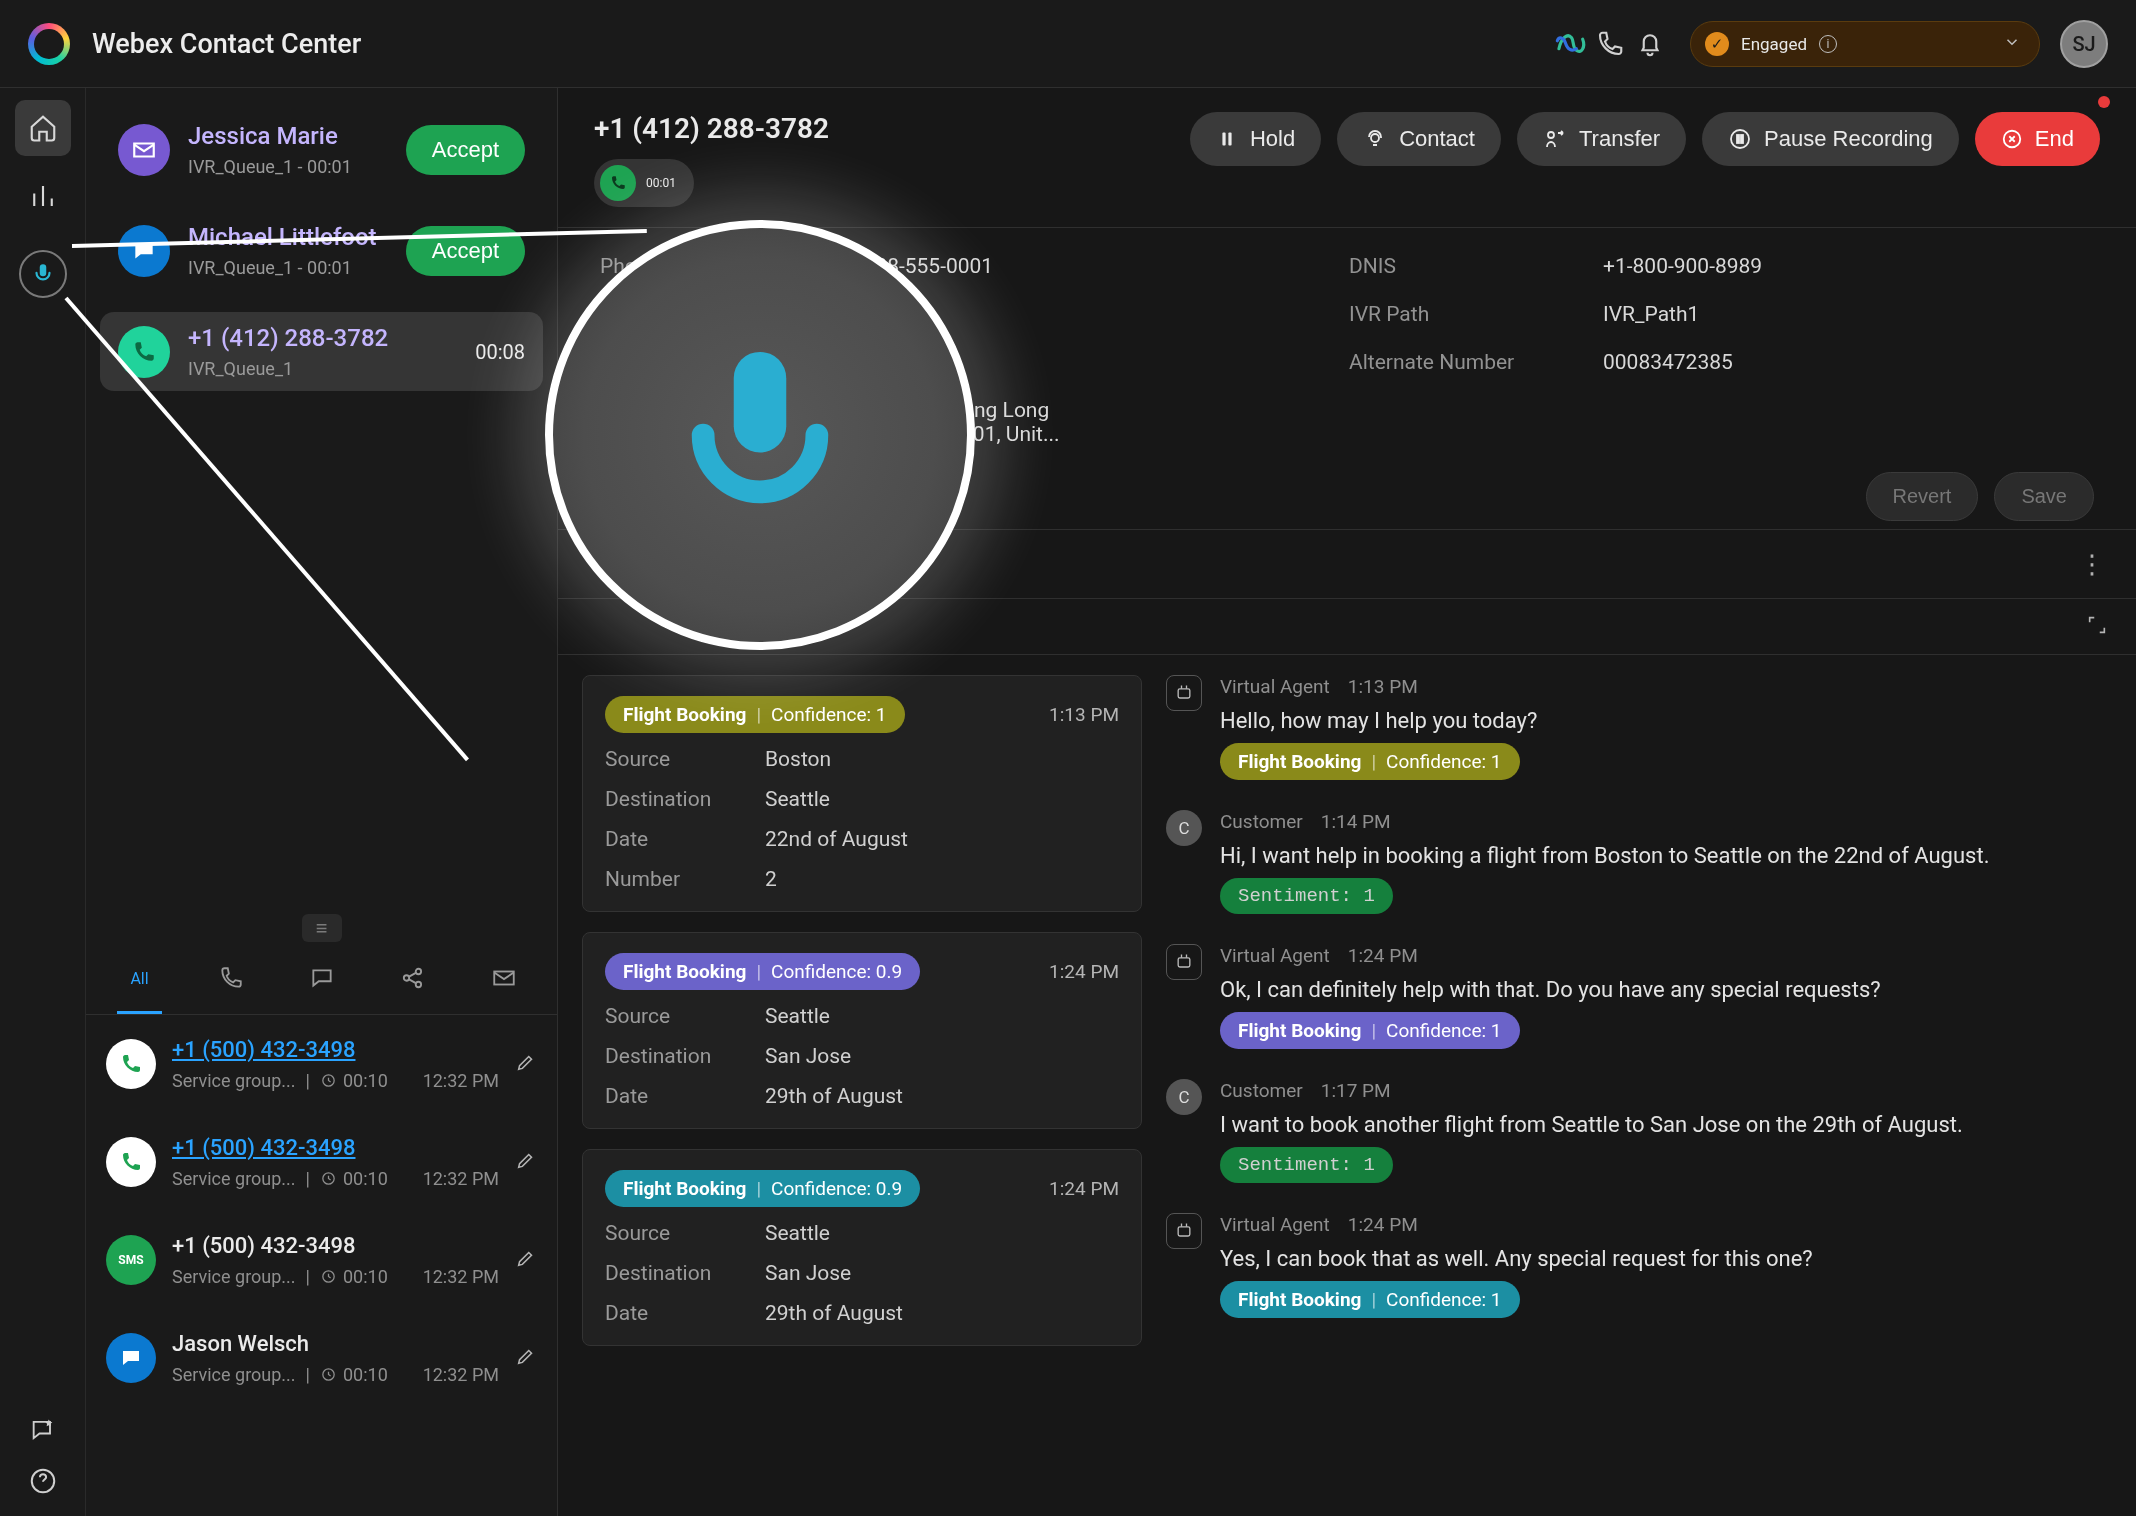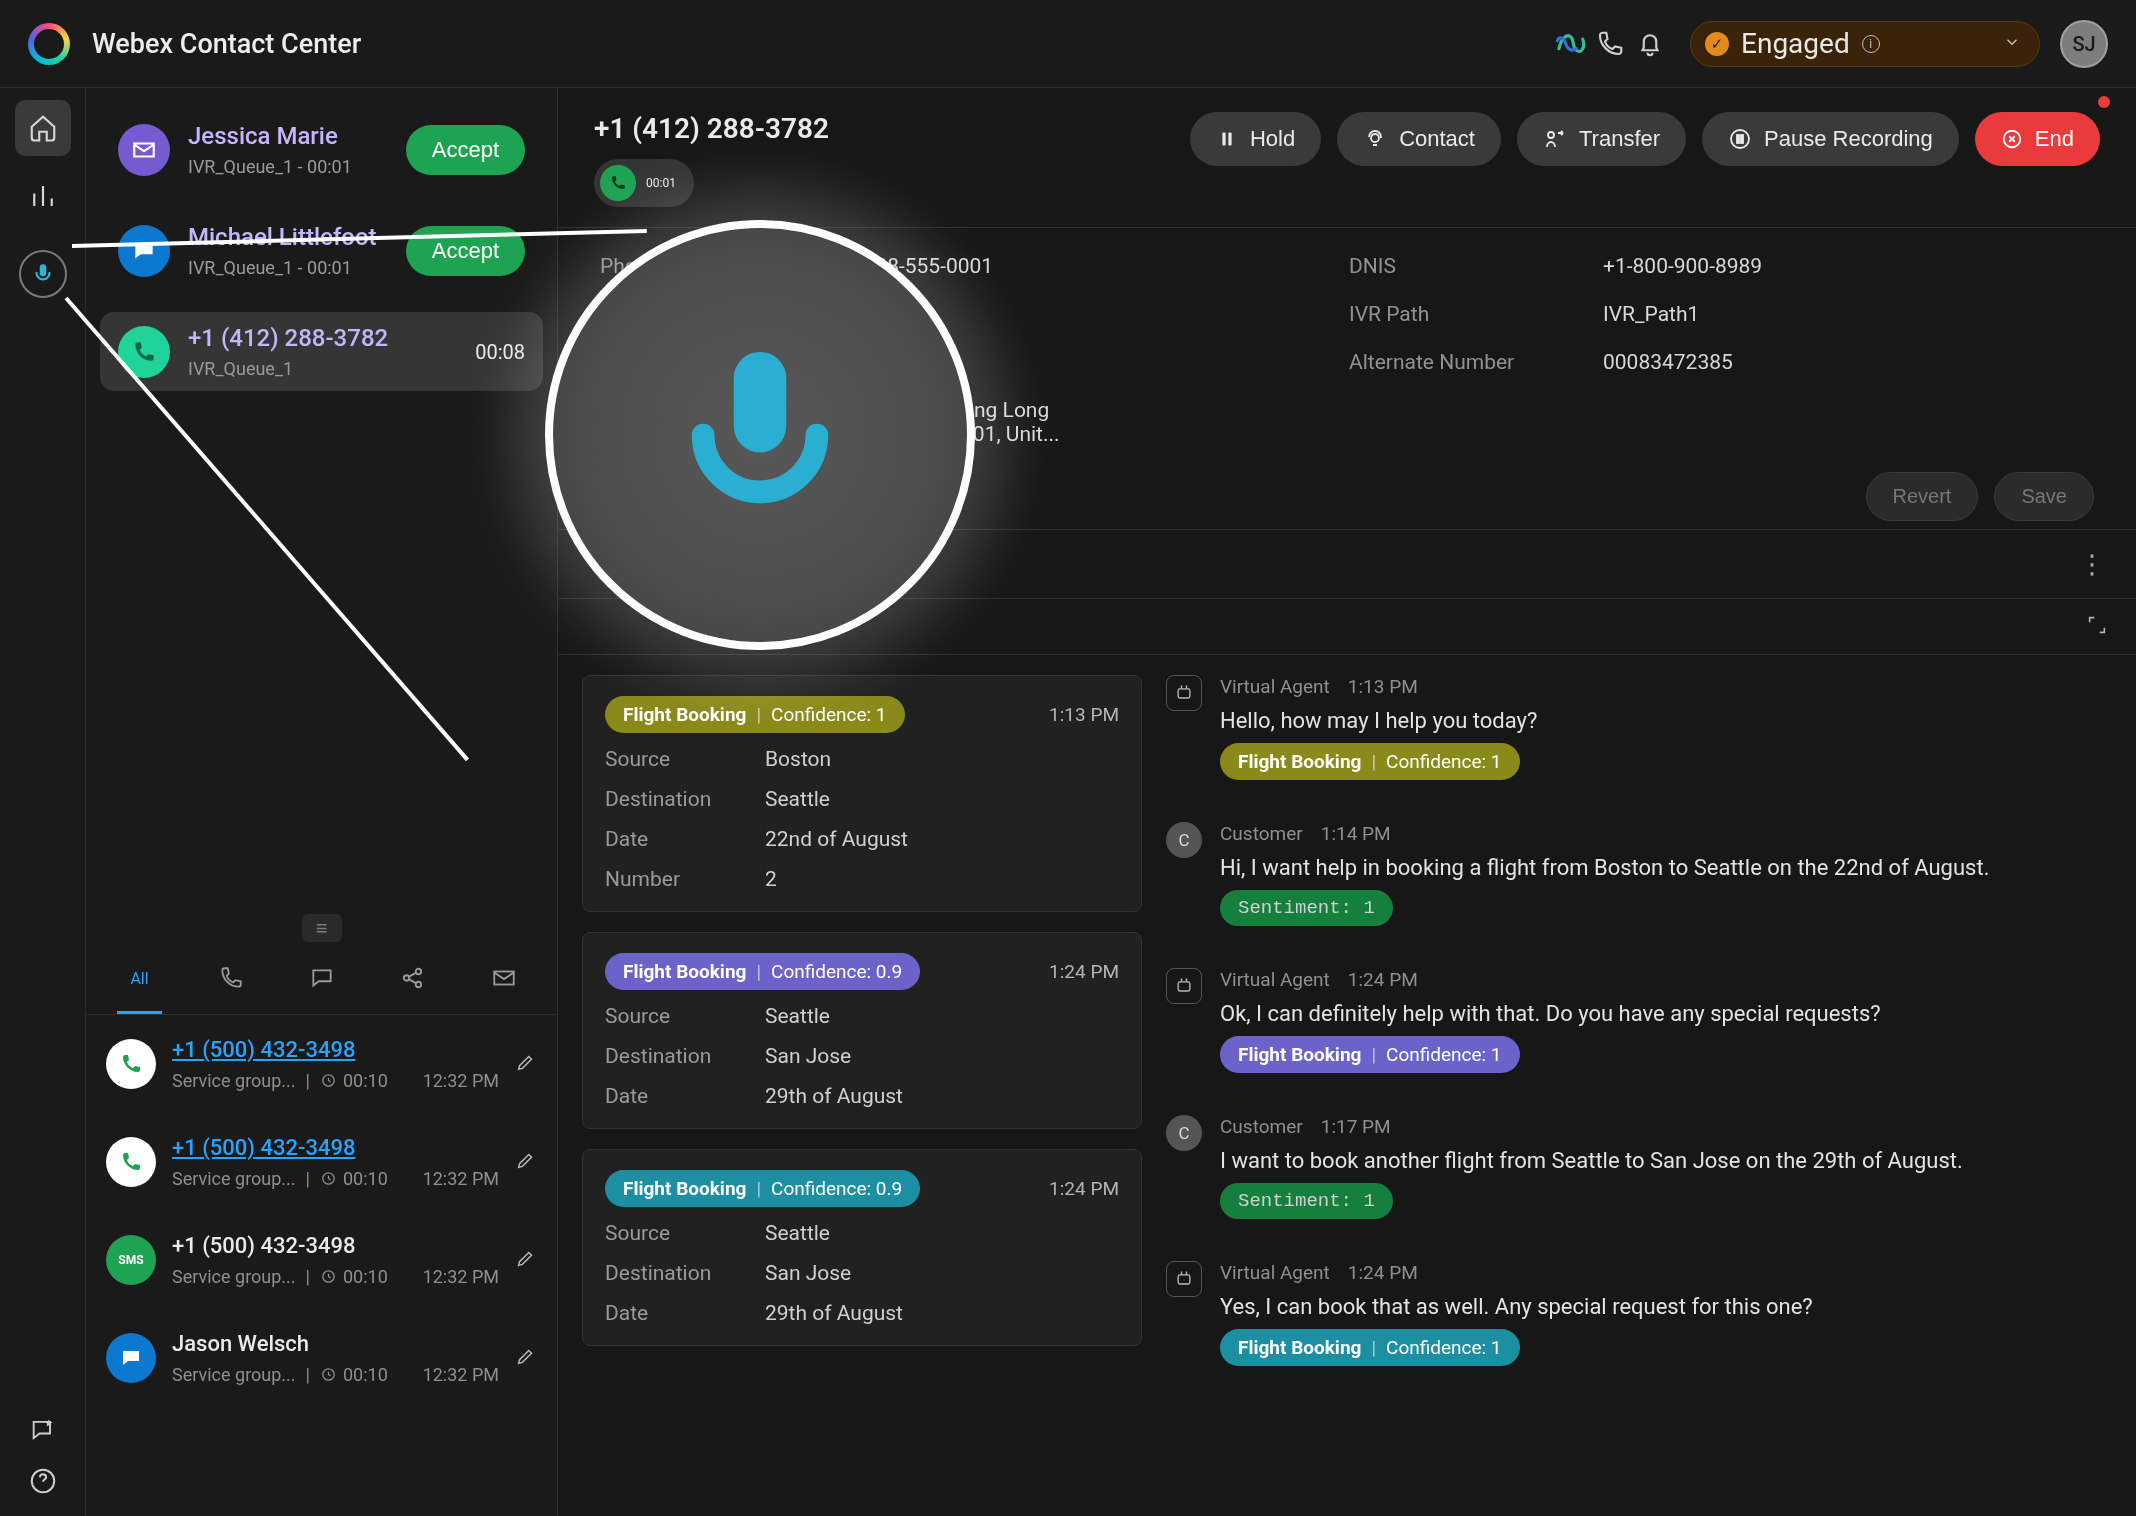--- a/index.html
+++ b/index.html
@@ -40,21 +40,21 @@
     border:1px solid #5a3b0e;
     border-radius: 30px;
     height: 46px;
     padding: 0 18px 0 14px;
     margin: 0 20px;
     min-width: 350px;
     justify-content: space-between;
   }
   .status-pill .left { display:flex; align-items:center; gap:12px;}
   .status-pill .check { width:24px; height:24px; border-radius:50%; background:#e18b1c; display:flex; align-items:center; justify-content:center; color:#1a1a1a; font-size:15px; }
-  .status-pill .lbl { color:#e8e8e8; font-size:28px;}
+  .status-pill .lbl { color:#e8e8e8; font-size:17px;}
   .status-pill .info { width:18px;height:18px;border:1.5px solid #bfbfbf;border-radius:50%; font-size:12px; display:flex;align-items:center;justify-content:center;color:#bfbfbf;}
   .status-pill .chev { color:#bfbfbf; }
   .avatar-circle{
     width:48px;height:48px;border-radius:50%;background:#7d7d7d;display:flex;
     align-items:center;justify-content:center;color:#1a1a1a;font-weight:500;font-size:20px;
     border:2px solid #a0a0a0;
   }
   
   .layout { display:flex; height: calc(1516px - 88px); }
   
@@ -136,21 +136,21 @@
   .badge{ display:inline-flex; align-items:center; border-radius:22px; padding:7px 18px; font-size:19px; gap:10px;}
   .badge .divider{ opacity:.6;}
   .badge.olive{ background:#8a8a1a; color:#fff;}
   .badge.purple{ background:#6b63c9; color:#fff;}
   .badge.teal{ background:#1c8fa3; color:#fff;}
   .badge.gray{ background:#15803d; color:#d0d0d0;font-family:Liberation Mono, monospace;}
   .card .kv{ display:grid; grid-template-columns: 160px 1fr; row-gap:16px; font-size:21px;}
   .card .kv .k{ color:#9a9a9a;}
   .cards-col{ display:flex; flex-direction:column; gap:20px; overflow:auto;}
   
-  .tcol{ display:flex; flex-direction:column; gap:42px; overflow:auto; padding-right:8px;}
+  .tcol{ display:flex; flex-direction:column; gap:30px; overflow:auto; padding-right:8px;}
   .msg{ display:flex; gap:18px; align-items:flex-start;}
   .msg .micon{ width:36px;height:36px;border-radius:8px;border:1px solid #555;display:flex;align-items:center;justify-content:center;flex-shrink:0;}
   .msg .micon.circle{ border-radius:50%; background:#555; border:none; color:#ddd; font-size:17px;}
   .msg .mbody{ display:flex; flex-direction:column; gap:10px;}
   .msg .mhdr{ display:flex; gap:18px; color:#8f8f8f; font-size:19px;}
   .msg .mtext{ font-size:22px; color:#e3e3e3;}
   .msg .badges{ display:flex; gap:12px;}
   
   .magnifier{
     position:absolute;

